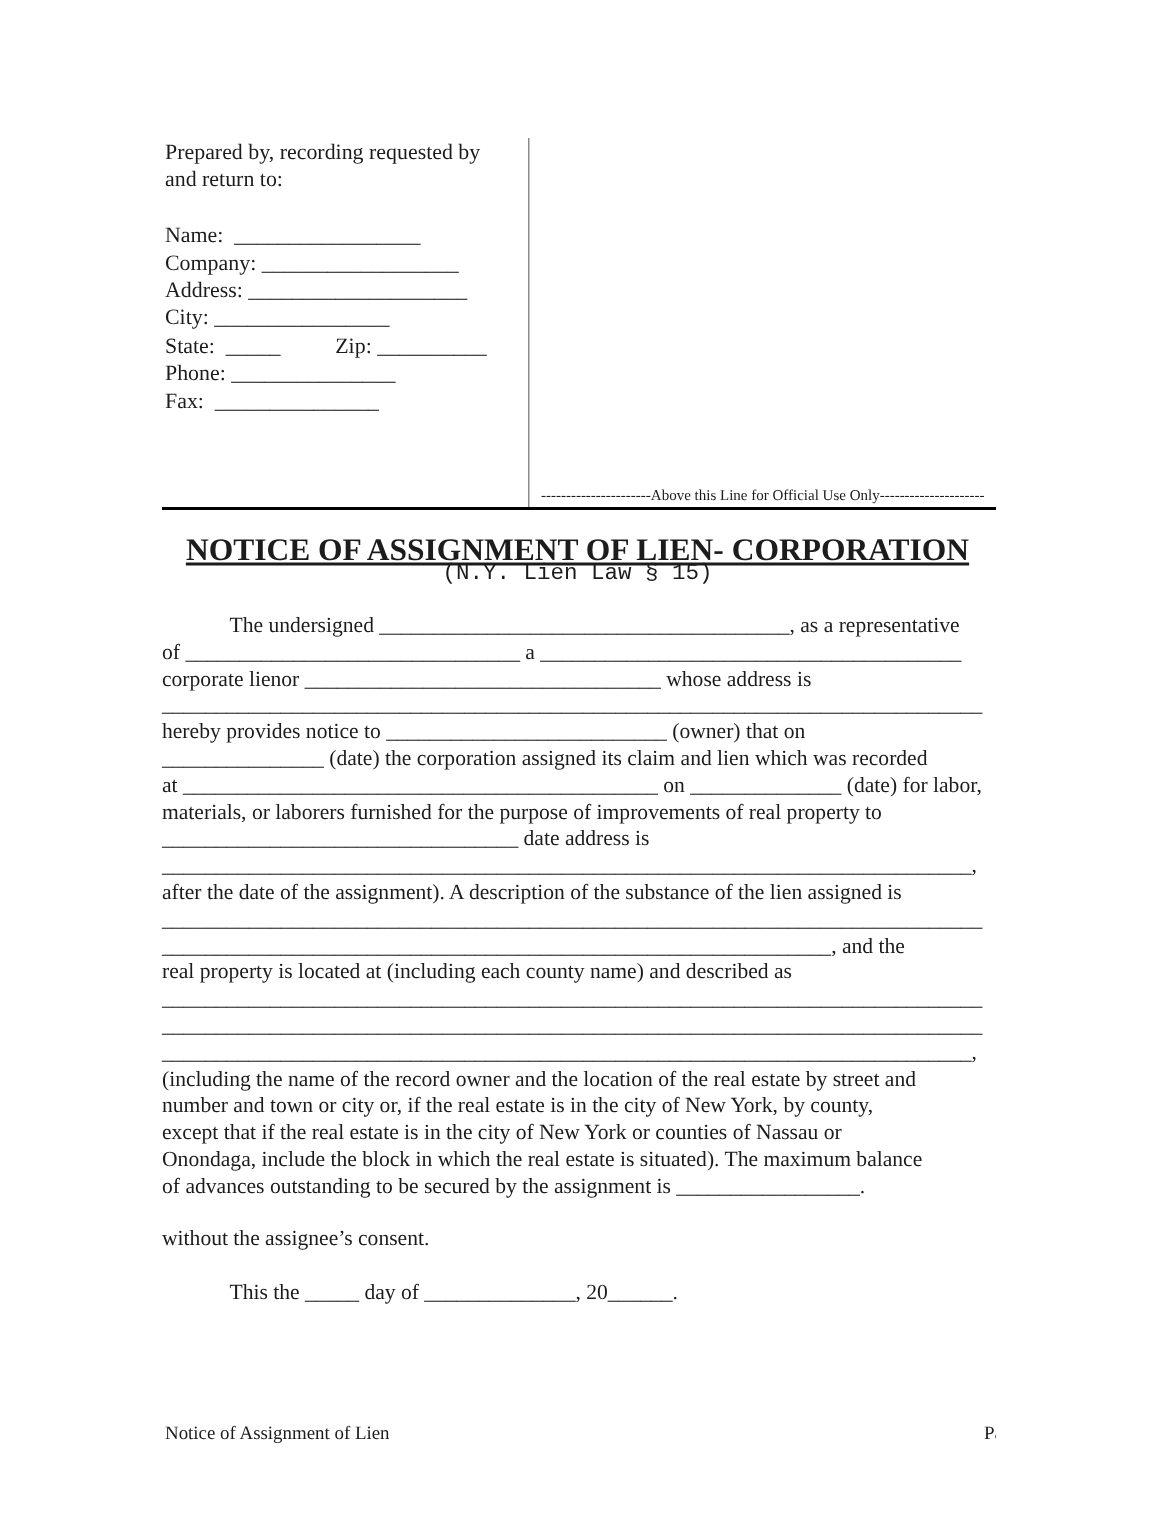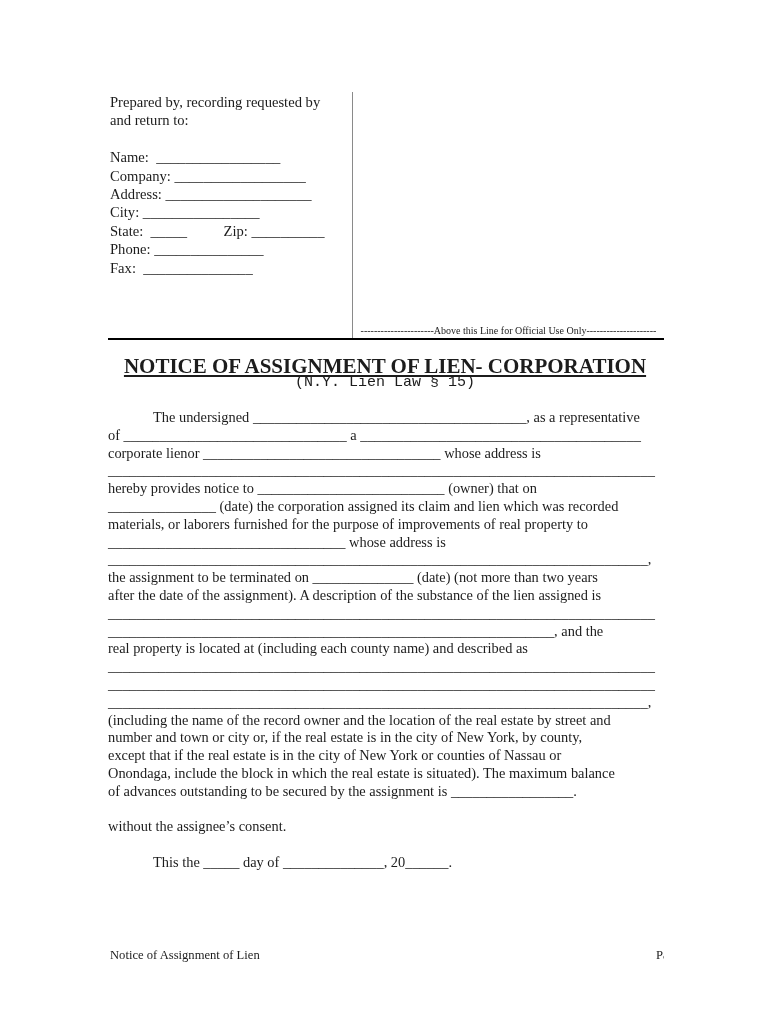--- a/index.html
+++ b/index.html
@@ -74,24 +74,24 @@
   <div class="doc-title"><span>NOTICE OF ASSIGNMENT OF LIEN- CORPORATION</span></div>
   <div class="doc-subtitle">(N.Y. Lien Law § 15)</div>
 
   <div class="body-text">
     <div class="bline ind">The undersigned ______________________________________, as a representative</div>
     <div class="bline">of _______________________________ a _______________________________________</div>
     <div class="bline">corporate lienor _________________________________ whose address is</div>
     <div class="bline">____________________________________________________________________________</div>
     <div class="bline">hereby provides notice to __________________________ (owner) that on</div>
     <div class="bline">_______________ (date) the corporation assigned its claim and lien which was recorded</div>
+    <div class="bline">at ____________________________________________ on ______________ (date) for labor,</div>
     <div class="bline">materials, or laborers furnished for the purpose of improvements of real property to</div>
-    <div class="bline">_________________________________ whose address is</div>
+    <div class="bline">_________________________________ date address is</div>
     <div class="bline">___________________________________________________________________________,</div>
-    <div class="bline">the assignment to be terminated on ______________ (date) (not more than two years</div>
     <div class="bline">after the date of the assignment). A description of the substance of the lien assigned is</div>
     <div class="bline">____________________________________________________________________________</div>
     <div class="bline">______________________________________________________________, and the</div>
     <div class="bline">real property is located at (including each county name) and described as</div>
     <div class="bline">____________________________________________________________________________</div>
     <div class="bline">____________________________________________________________________________</div>
     <div class="bline">___________________________________________________________________________,</div>
     <div class="bline">(including the name of the record owner and the location of the real estate by street and</div>
     <div class="bline">number and town or city or, if the real estate is in the city of New York, by county,</div>
     <div class="bline">except that if the real estate is in the city of New York or counties of Nassau or</div>

